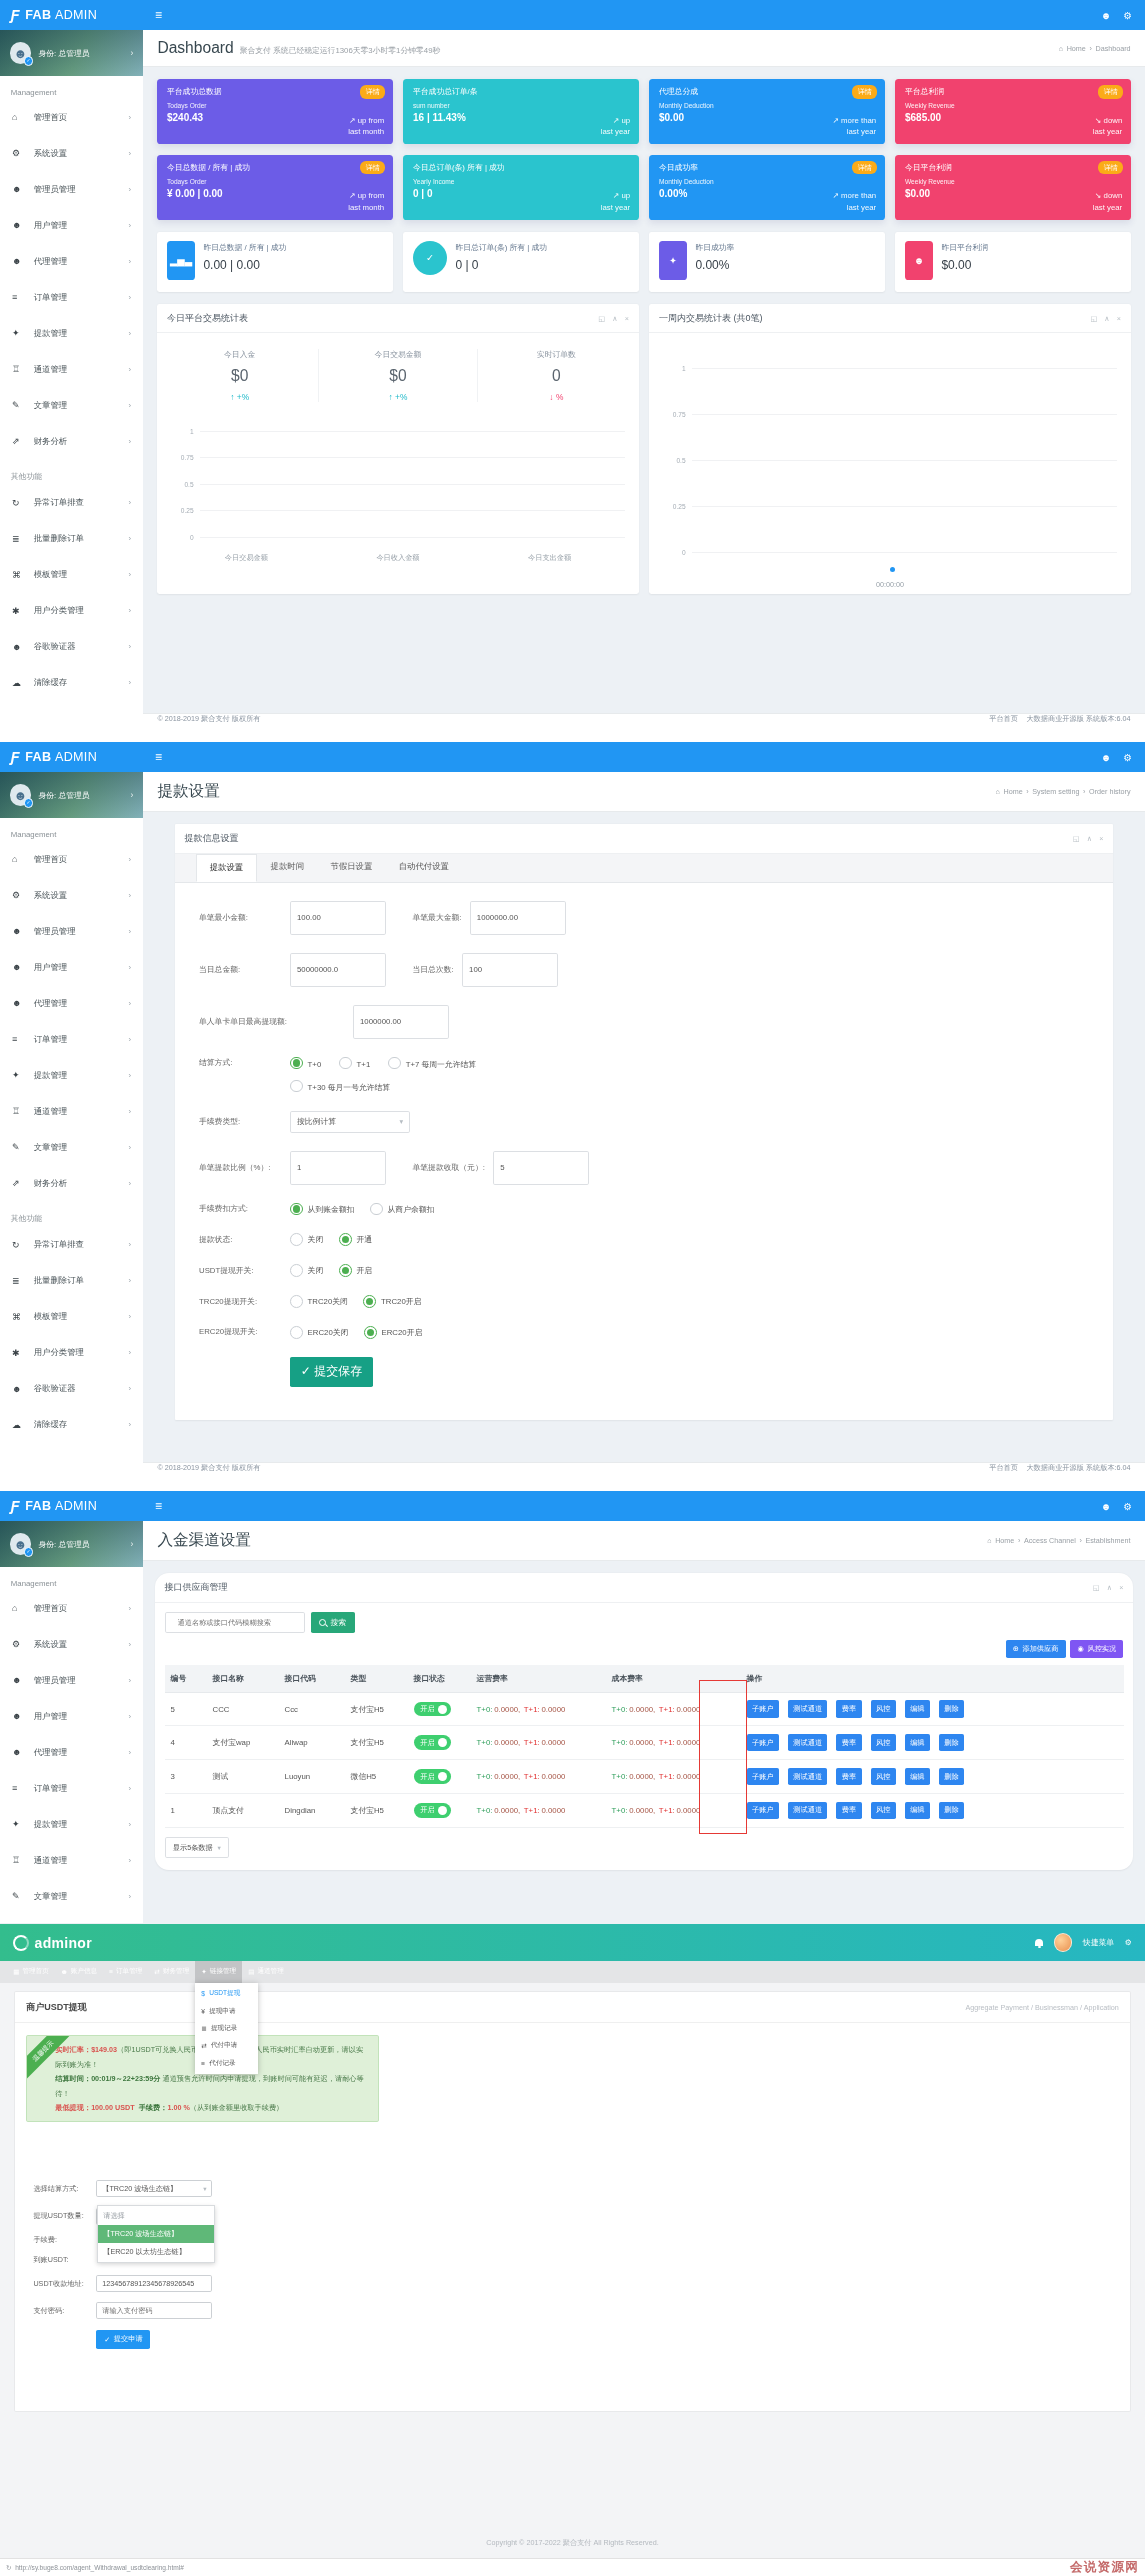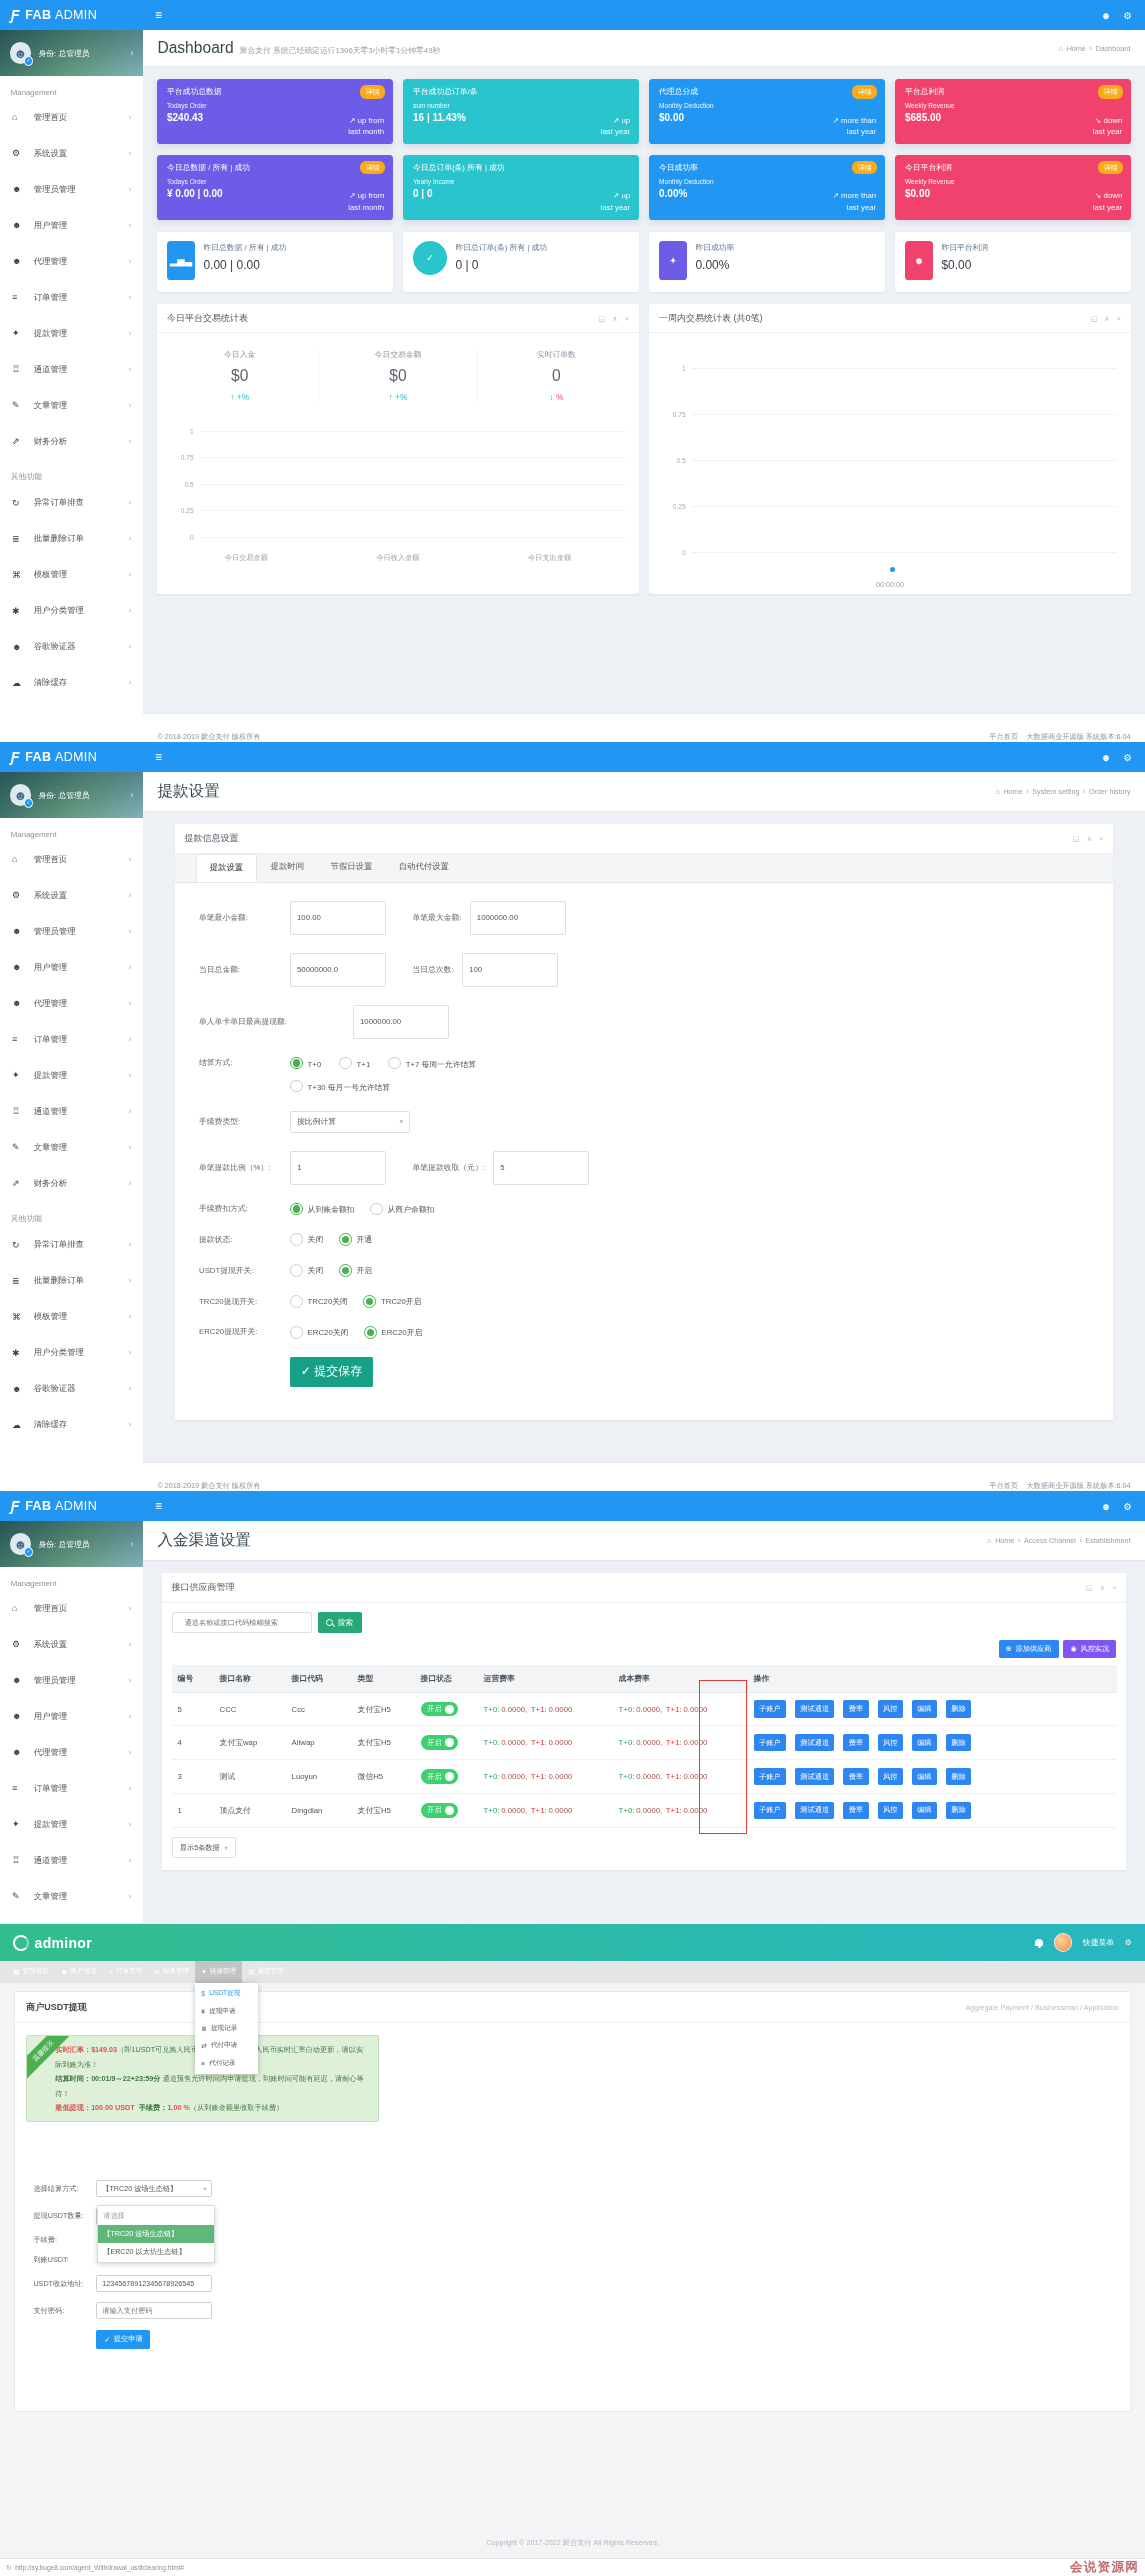--- a/index.html
+++ b/index.html
@@ -59,41 +59,41 @@
 .tval{font-size:15.6px;color:#5a646e;margin:7.2px 0}
 .tdelta{font-size:8.4px}
 .chart{padding:4.8px 13.2px 3.6px;position:relative}
 .grow{display:flex;align-items:center;height:26.5px}
 .grow-lg{height:46px}
 .gy{width:23px;text-align:right;font-size:6.6px;color:#a5adb5;padding-right:6px;flex:none}
 .gl{flex:1;height:1.2px;background:#f0f1f3}
 .xlabs{display:flex;justify-content:space-around;font-size:7.2px;color:#98a1a9;margin-top:2.4px}
 .wdot{position:absolute;left:50%;bottom:20.5px;width:5.4px;height:5.4px;border-radius:50%;background:#2196f3}
 .xcenter{text-align:center;font-size:7.2px;color:#98a1a9;margin-top:4.8px}
-.footer{position:absolute;bottom:0;left:0;right:0;height:28px;background:#fff;border-top:0.6px solid #e7eaec;display:flex;justify-content:space-between;align-items:flex-end;padding:0 14.4px;font-size:7.2px;color:#8a94a0}
+.footer{position:absolute;bottom:0;left:0;right:0;height:28px;background:#fff;border-top:0.6px solid #e7eaec;display:flex;justify-content:space-between;align-items:flex-start;padding:0 14.4px;font-size:7.2px;color:#8a94a0}
 .footer .fr{display:flex;gap:8.4px}
 
 .panel2{margin:12px 32px;background:#fff;border-radius:1px;box-shadow:0 0.6px 1.8px rgba(0,0,0,.06);padding-bottom:15.6px}
 .tabs{background:#f4f5f7;border-bottom:0.6px solid #e4e7ea;padding-left:20.5px;display:flex}
 .tab{padding:7.8px 13.2px;font-size:8.4px;color:#555;cursor:pointer}
 .tab.active{background:#fff;color:#222;border:0.6px solid #e4e7ea;border-bottom:0.6px solid #fff;margin-bottom:-0.6px}
 .form{padding:18px 24px;font-size:7.8px;color:#555}
 .frow{display:flex;align-items:center;margin-bottom:18px}
 .flabel{width:91px;color:#666;line-height:1.5;flex:none}
 .flabel2{margin-left:26.5px;margin-right:8.4px;color:#666}
 .txt{width:96px;height:20.5px;border:0.6px solid #dcdfe3;border-radius:1.8px;padding:16px 6px;color:#555;font-size:7.8px;box-sizing:border-box;background:#fff}
 .radio{width:10.8px;height:10.8px;border:1.2px solid #c9ced3;border-radius:50%;display:inline-block;position:relative;margin-right:4.8px;vertical-align:-2.4px;background:#fff;cursor:pointer;flex:none}
 .radio.on{border-color:#4caf50}
 .radio.on::after{content:"";position:absolute;left:1.8px;top:1.8px;right:1.8px;bottom:1.8px;background:#4caf50;border-radius:50%}
 .optlabel{margin-right:15.6px;color:#555}
 .selectbox{width:120px;height:21.7px;border:0.6px solid #dcdfe3;border-radius:1.8px;display:flex;justify-content:space-between;align-items:center;padding:0 6px;color:#555;background:#fff;cursor:pointer;box-sizing:border-box}
 .selectbox .car{color:#b5bcc2;font-size:7.2px}
 .btn-save{background:#16a085;color:#fff;border:none;padding:6.6px 10.8px;border-radius:1.8px;font-size:12px;margin-left:91px;cursor:pointer}
 
-.panel3{margin:12px 19px;background:#fff;border-radius:0;box-shadow:0 0.6px 1.8px rgba(0,0,0,.06);padding-bottom:12px}
+.panel3{margin:12px 12px;background:#fff;border-radius:14px;box-shadow:0 0.6px 1.8px rgba(0,0,0,.06);padding-bottom:12px}
 .srow{display:flex;padding:9.6px 9.6px 4.8px;gap:6px;align-items:center}
 .sinput{width:140px;height:20.5px;border:0.6px solid #dcdfe3;border-radius:1.8px;padding:0 12px;font-size:7.2px;color:#555;box-sizing:border-box}
 .btn-search{background:#28a779;color:#fff;border:none;border-radius:1.8px;height:20.5px;padding:0 8.4px;font-size:7.8px;display:flex;align-items:center;gap:4.2px;cursor:pointer}
 .mag{width:5.4px;height:5.4px;border:1.2px solid #fff;border-radius:50%;position:relative;display:inline-block}
 .mag::after{content:"";position:absolute;width:3px;height:1.2px;background:#fff;transform:rotate(45deg);left:4.8px;top:5.4px}
 .btnrow{display:flex;justify-content:flex-end;gap:4.8px;padding:2.4px 9.6px 7.2px}
 .btn-blue{background:#2e86f0;color:#fff;border:none;border-radius:1.8px;height:18px;padding:0 7.2px;font-size:7.2px;display:flex;align-items:center;gap:3.6px;cursor:pointer}
 .btn-purple{background:#7f56f3;color:#fff;border:none;border-radius:1.8px;height:18px;padding:0 7.2px;font-size:7.2px;display:flex;align-items:center;gap:3.6px;cursor:pointer}
 table.grid{width:calc(100% - 19px);margin:0 9.6px;border-collapse:collapse;font-size:7.8px;color:#555;table-layout:fixed}
 table.grid th{background:#f2f4f6;text-align:left;padding:7.8px 6px;font-weight:bold;color:#49525a;border-bottom:0.6px solid #e6e9ec;font-size:7.8px}

